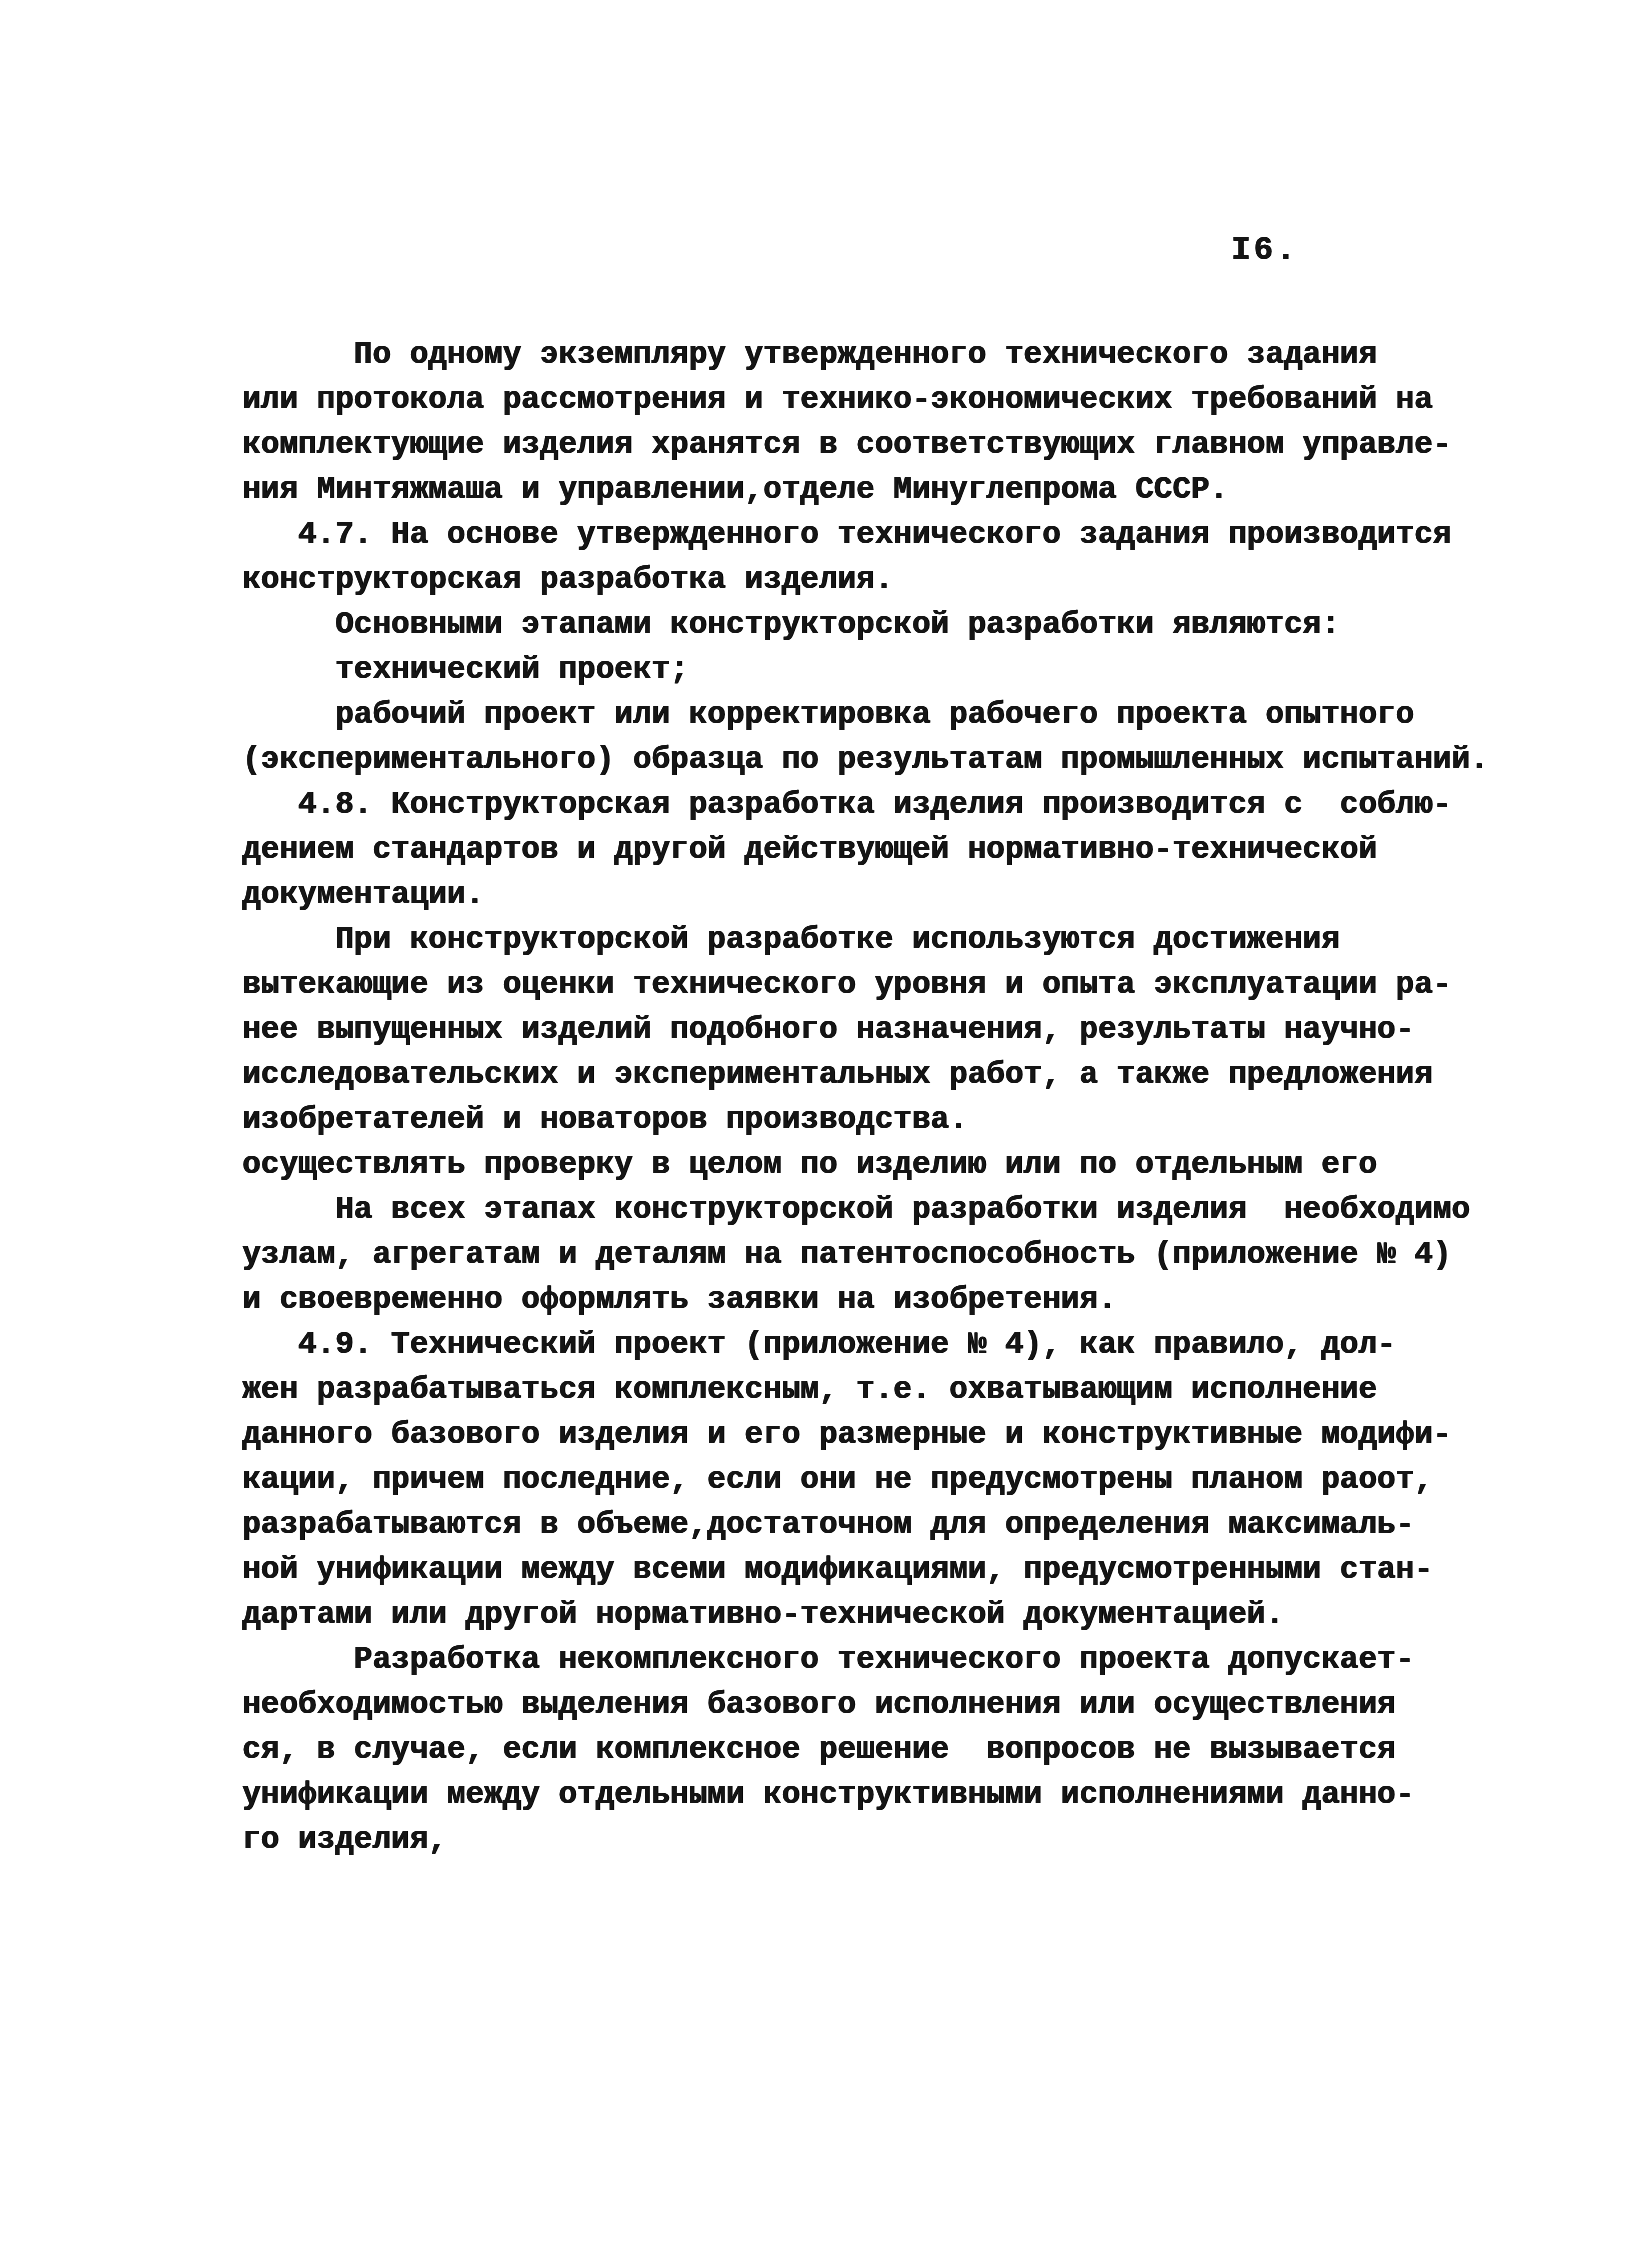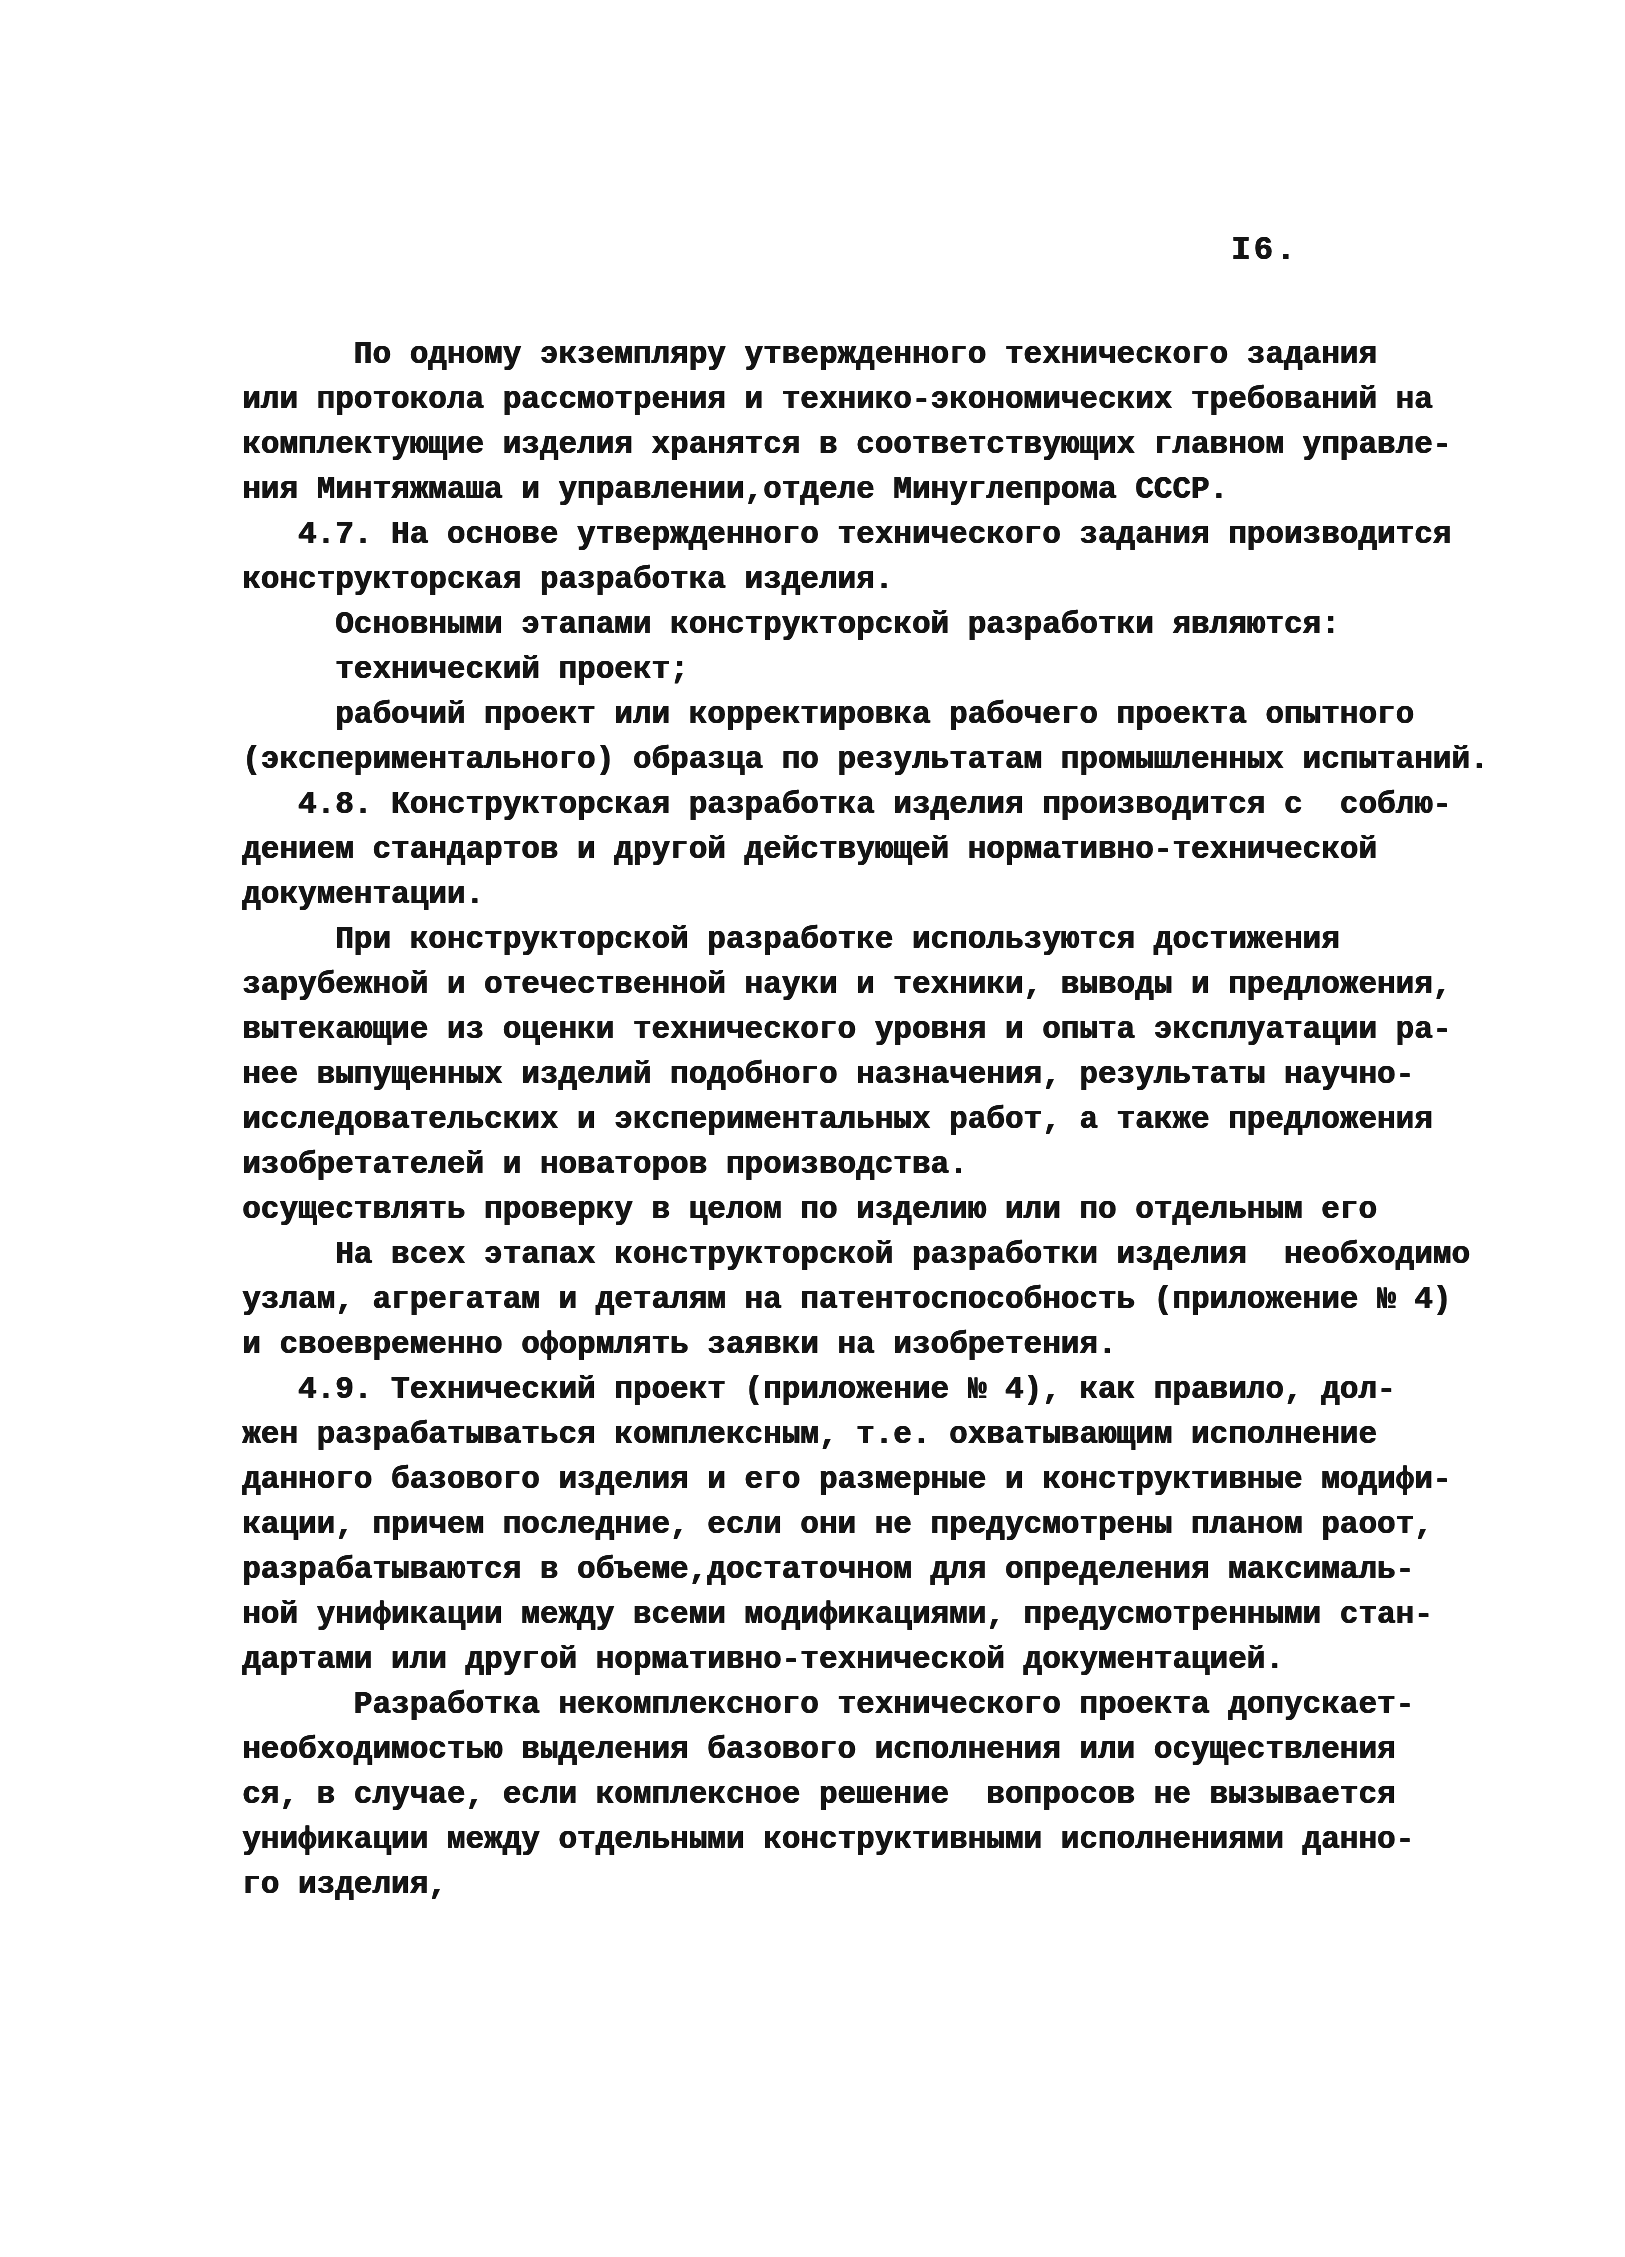--- a/index.html
+++ b/index.html
@@ -60,21 +60,20 @@
       <div class="line">   4.7. На основе утвержденного технического задания производится</div>
       <div class="line">конструкторская разработка изделия.</div>
       <div class="line">     Основными этапами конструкторской разработки являются:</div>
       <div class="line">     технический проект;</div>
       <div class="line">     рабочий проект или корректировка рабочего проекта опытного</div>
       <div class="line">(экспериментального) образца по результатам промышленных испытаний.</div>
       <div class="line">   4.8. Конструкторская разработка изделия производится с  соблю-</div>
       <div class="line">дением стандартов и другой действующей нормативно-технической</div>
       <div class="line">документации.</div>
       <div class="line">     При конструкторской разработке используются достижения</div>
-      <div class="line">зарубежной и отечественной науки и техники, выводы и предложения,</div>
       <div class="line">вытекающие из оценки технического уровня и опыта эксплуатации ра-</div>
       <div class="line">нее выпущенных изделий подобного назначения, результаты научно-</div>
       <div class="line">исследовательских и экспериментальных работ, а также предложения</div>
       <div class="line">изобретателей и новаторов производства.</div>
       <div class="line">осуществлять проверку в целом по изделию или по отдельным его</div>
       <div class="line">     На всех этапах конструкторской разработки изделия  необходимо</div>
       <div class="line">узлам, агрегатам и деталям на патентоспособность (приложение № 4)</div>
       <div class="line">и своевременно оформлять заявки на изобретения.</div>
       <div class="line">   4.9. Технический проект (приложение № 4), как правило, дол-</div>
       <div class="line">жен разрабатываться комплексным, т.е. охватывающим исполнение</div>

